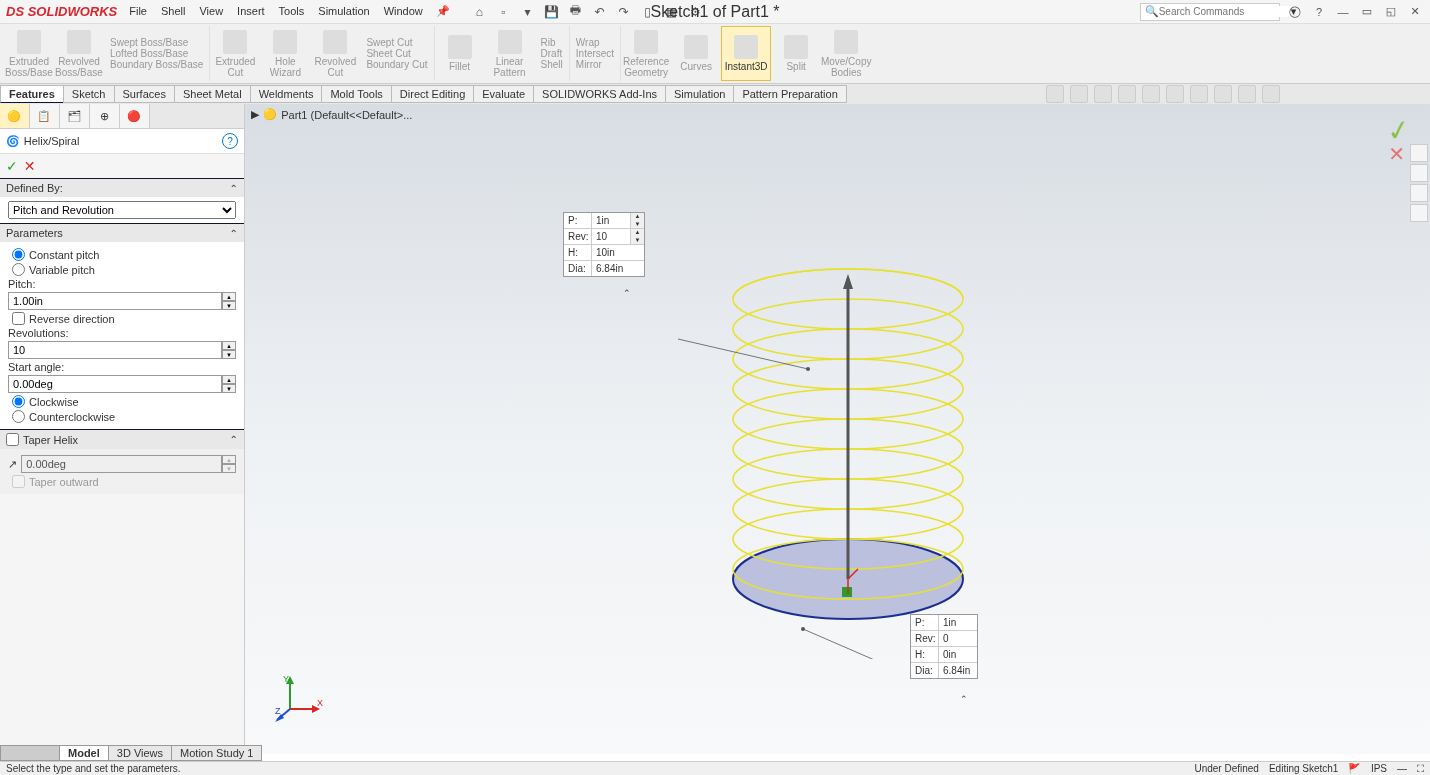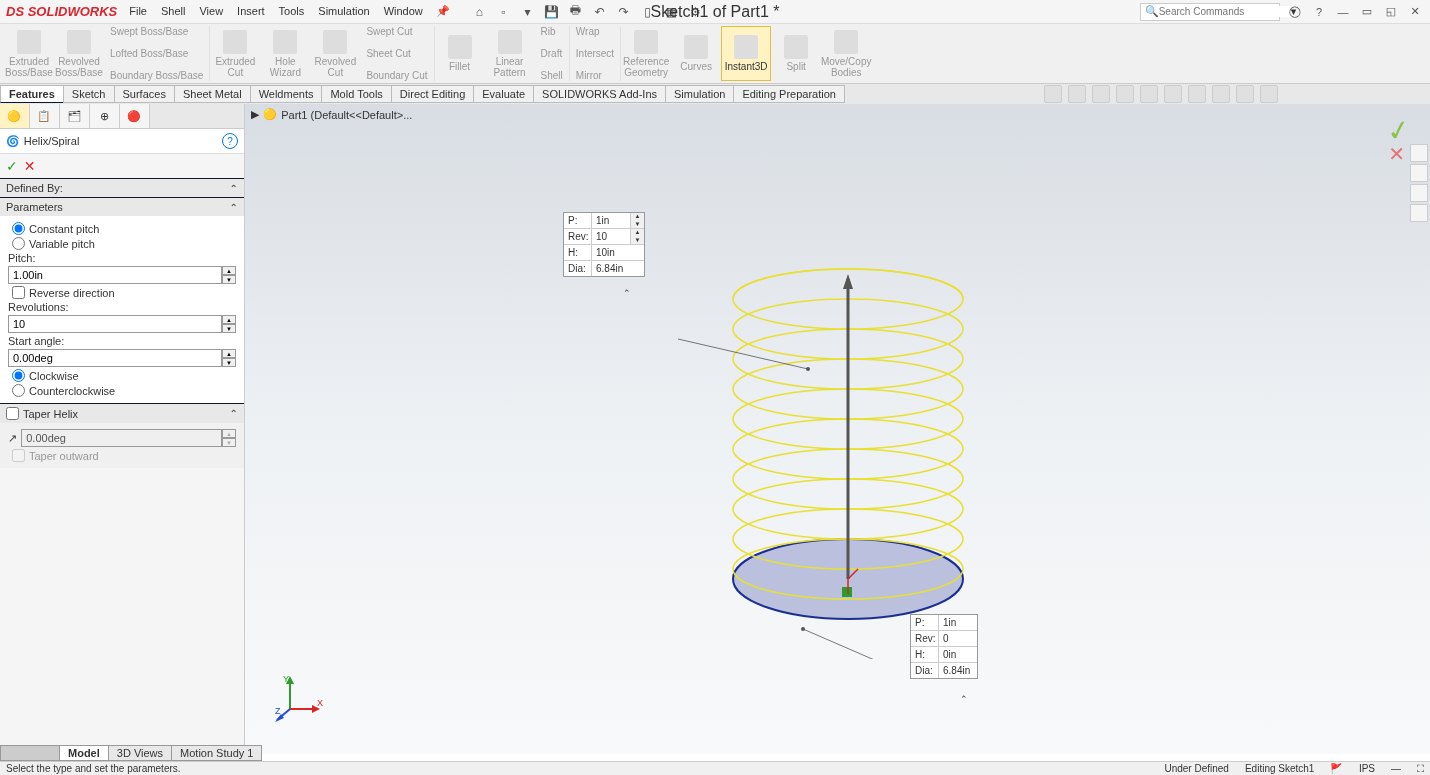--- a/index.html
+++ b/index.html
@@ -14,21 +14,21 @@
 .ql { display: flex; gap: 6px; margin-left: 20px; align-items: center; }
 .ql-btn { width: 18px; height: 18px; display: flex; align-items: center; justify-content: center; color: #555; font-size: 12px; }
 .tb-center { position: absolute; left: 50%; transform: translateX(-50%); font-size: 16px; }
 .tb-right { margin-left: auto; display: flex; align-items: center; gap: 6px; }
 .search-box { display: flex; align-items: center; background: #fff; border: 1px solid #ccc; height: 18px; width: 140px; padding: 0 4px; }
 .search-box input { border: none; outline: none; font-size: 10px; flex: 1; }
 .win-btn { width: 18px; height: 18px; display: flex; align-items: center; justify-content: center; color: #555; border: 1px solid transparent; }
 
 
 .ribbon { height: 60px; background: #f0f0f0; border-bottom: 1px solid #ccc; display: flex; align-items: stretch; padding: 2px 4px; }
-.ribbon-group { display: flex; flex-direction: column; justify-content: space-between; padding: 0 6px; border-right: 1px solid #e0e0e0; }
+.ribbon-group { display: flex; flex-direction: column; justify-content: center; padding: 0 6px; border-right: 1px solid #e0e0e0; }
 .ribbon-large { display: flex; flex-direction: column; align-items: center; justify-content: center; width: 50px; color: #999; font-size: 10px; text-align: center; line-height: 1.1; }
 .ribbon-large.active { background: #fff3c4; border: 1px solid #e0c040; color: #333; }
 .ribbon-small { display: flex; align-items: center; gap: 4px; color: #999; font-size: 10px; }
 .ribbon-icon { width: 20px; height: 20px; background: #ddd; border-radius: 2px; }
 .ribbon-large .ribbon-icon { width: 24px; height: 24px; margin-bottom: 2px; }
 
 
 .tabs-row { height: 20px; display: flex; align-items: center; background: #e8e8e8; font-size: 11px; }
 .tab { padding: 2px 8px; border: 1px solid #bbb; background: #f0f0f0; margin-right: -1px; cursor: pointer; }
 .tab.active { background: #fff; border-bottom: 1px solid #0f172a; font-weight: bold; }
@@ -78,21 +78,21 @@
 .cancel-corner { position: absolute; top: 38px; right: 25px; color: #e57373; font-size: 20px; }
 
 .right-rail { position: absolute; right: 0; top: 40px; width: 20px; display: flex; flex-direction: column; gap: 2px; }
 .right-rail div { width: 18px; height: 18px; border: 1px solid #ccc; background: #f5f5f5; }
 
 
 .bottom-tabs { position: absolute; bottom: 14px; left: 0; display: flex; font-size: 11px; }
 .btab { padding: 1px 8px; border: 1px solid #999; background: #e8e8e8; margin-right: -1px; margin-top: 12px; }
 .btab.active { background: #fff; font-weight: bold; }
 .statusbar { position: absolute; bottom: 0; left: 0; right: 0; height: 14px; background: #f0f0f0; border-top: 1px solid #ccc; display: flex; align-items: center; font-size: 10px; padding: 0 6px; }
-.statusbar .right { margin-left: auto; display: flex; gap: 16px; }
+.statusbar .right { margin-left: auto; display: flex; gap: 10px; }
 </style>
 </head>
 <body>
 
 <div class="titlebar">
   <span class="logo">
     <span class="logo-s">DS </span><span>SOLIDWORKS</span>
   </span>
   <div class="menu">
     <span>File</span>
@@ -231,21 +231,21 @@
   <div class="tab active">Features</div>
   <div class="tab">Sketch</div>
   <div class="tab">Surfaces</div>
   <div class="tab">Sheet Metal</div>
   <div class="tab">Weldments</div>
   <div class="tab">Mold Tools</div>
   <div class="tab">Direct Editing</div>
   <div class="tab">Evaluate</div>
   <div class="tab">SOLIDWORKS Add-Ins</div>
   <div class="tab">Simulation</div>
-  <div class="tab">Editing Preparation</div>
+  <div class="tab">Pattern Preparation</div>
   <div class="view-toolbar">
     <div class="vt-btn"></div>
     <div class="vt-btn"></div>
     <div class="vt-btn"></div>
     <div class="vt-btn"></div>
     <div class="vt-btn"></div>
     <div class="vt-btn"></div>
     <div class="vt-btn"></div>
     <div class="vt-btn"></div>
     <div class="vt-btn"></div>
@@ -270,20 +270,25 @@
     </div>
     <div class="ok-cancel">
       <span class="ok">✓</span>
       <span class="cancel">✕</span>
     </div>
 
     <div class="pm-section">
       <div class="pm-header">
         <span>Defined By:</span>
         <span class="pm-collapse">⌃</span>
+      </div>
+      <div class="pm-body">
+        <select class="pm-select">
+          <option>Pitch and Revolution</option>
+        </select>
       </div>
     </div>
 
     <div class="pm-section">
       <div class="pm-header">
         <span>Parameters</span>
         <span class="pm-collapse">⌃</span>
       </div>
       <div class="pm-body">
         <div class="radio-row">

